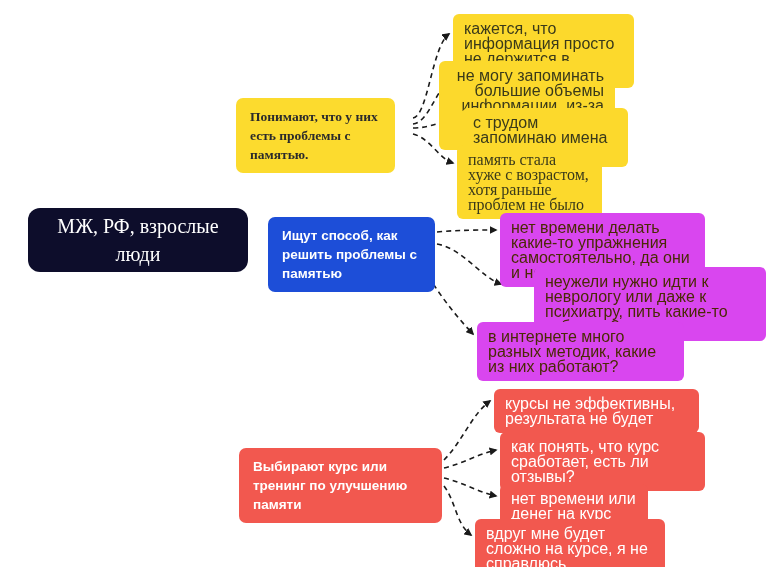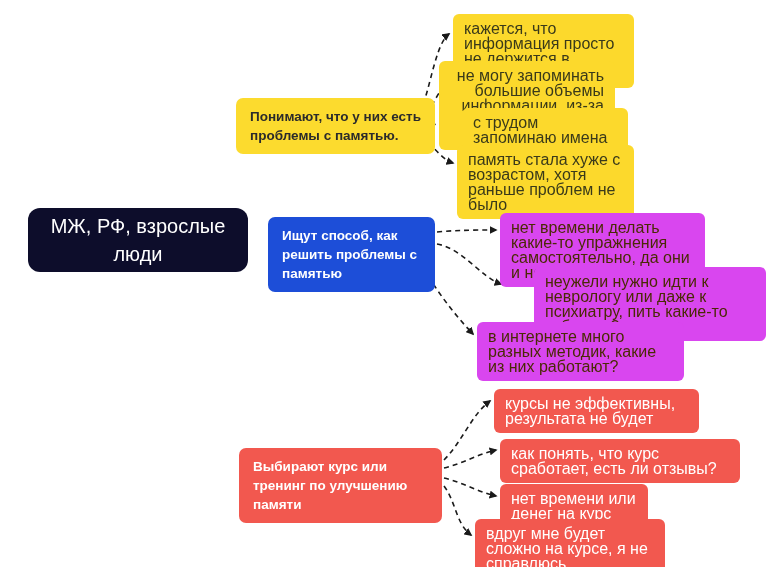--- a/index.html
+++ b/index.html
@@ -41,20 +41,21 @@
     width: 100%;
   }
 
   
   .node-root {
     background: #0d0d2b;
     border-radius: 12px;
     justify-content: center;
     text-align: center;
     padding: 4px 14px;
+    font-family: Liberation Serif, serif;
   }
   .node-root .txt {
     color: #ffffff;
     font-size: 20px;
     line-height: 28px;
     font-weight: 400;
     text-align: center;
   }
 
   
@@ -114,54 +115,54 @@
         <path d="M 444 478 C 462 482 478 492 496 496" fill="none" stroke="#1a1a1a" stroke-width="1.6" stroke-dasharray="5 4" marker-end="url(#arrowhead)"></path>
         <path d="M 444 486 C 456 502 456 524 471 535" fill="none" stroke="#1a1a1a" stroke-width="1.6" stroke-dasharray="5 4" marker-end="url(#arrowhead)"></path>
       </g>
   </svg>
 
   <div class="node node-root" style="left: 28px; top: 208px; width: 220px; height: 64px; background: rgb(13, 13, 43);">
     <span class="txt">МЖ, РФ, взрослые люди</span>
   </div>
 
   <div id="nodes">
-      <div class="node node-branch branch-yellow" style="left: 236px; top: 98px; width: 199px; min-height: 52px;">
+      <div class="node node-branch branch-yellow" style="left: 236px; top: 98px; width: 159px; min-height: 52px; font-family: Liberation Serif, serif;">
         <span class="txt">Понимают, что у них есть проблемы с памятью.</span>
       </div>
       <div class="node node-leaf leaf-yellow" style="left: 453px; top: 14px; width: 181px; min-height: 37px;">
         <span class="txt">кажется, что информация просто не держится в голове</span>
       </div>
       <div class="node node-leaf leaf-yellow" style="left: 439px; top: 61px; width: 176px; min-height: 37px; text-align: right;">
         <span class="txt">не могу запоминать большие объемы информации, из-за этого не могу учиться</span>
       </div>
       <div class="node node-leaf leaf-yellow" style="left: 462px; top: 108px; width: 166px; min-height: 24px; justify-content: flex-end;">
         <span class="txt">с трудом запоминаю имена и лица людей</span>
       </div>
-      <div class="node node-leaf leaf-yellow" style="left: 457px; top: 145px; width: 177px; min-height: 37px;">
+      <div class="node node-leaf leaf-yellow" style="left: 457px; top: 145px; width: 145px; min-height: 37px; font-family: Liberation Serif, serif;">
         <span class="txt">память стала хуже с возрастом, хотя раньше проблем не было</span>
       </div>
       <div class="node node-branch branch-orange" style="left: 268px; top: 217px; width: 167px; min-height: 42px;">
         <span class="txt">Ищут способ, как решить проблемы с памятью</span>
       </div>
       <div class="node node-leaf leaf-orange" style="left: 500px; top: 213px; width: 205px; min-height: 35px;">
         <span class="txt">нет времени делать какие-то упражнения самостоятельно, да они и не помогают</span>
       </div>
       <div class="node node-leaf leaf-orange" style="left: 534px; top: 267px; width: 232px; min-height: 35px;">
         <span class="txt">неужели нужно идти к неврологу или даже к психиатру, пить какие-то таблетки?</span>
       </div>
       <div class="node node-leaf leaf-orange" style="left: 477px; top: 322px; width: 207px; min-height: 35px;">
         <span class="txt">в интернете много разных методик, какие из них работают?</span>
       </div>
       <div class="node node-branch branch-red" style="left: 239px; top: 448px; width: 203px; min-height: 42px;">
         <span class="txt">Выбирают курс или тренинг по улучшению памяти</span>
       </div>
       <div class="node node-leaf leaf-red" style="left: 494px; top: 389px; width: 205px; min-height: 23px;">
         <span class="txt">курсы не эффективны, результата не будет</span>
       </div>
-      <div class="node node-leaf leaf-red" style="left: 500px; top: 432px; width: 240px; min-height: 35px; margin-top: 7px;">
+      <div class="node node-leaf leaf-red" style="left: 500px; top: 432px; width: 205px; min-height: 35px;">
         <span class="txt">как понять, что курс сработает, есть ли отзывы?</span>
       </div>
       <div class="node node-leaf leaf-red" style="left: 500px; top: 484px; width: 148px; min-height: 23px;">
         <span class="txt">нет времени или денег на курс</span>
       </div>
       <div class="node node-leaf leaf-red" style="left: 475px; top: 519px; width: 190px; min-height: 35px;">
         <span class="txt">вдруг мне будет сложно на курсе, я не справлюсь</span>
       </div>
     </div>
 

